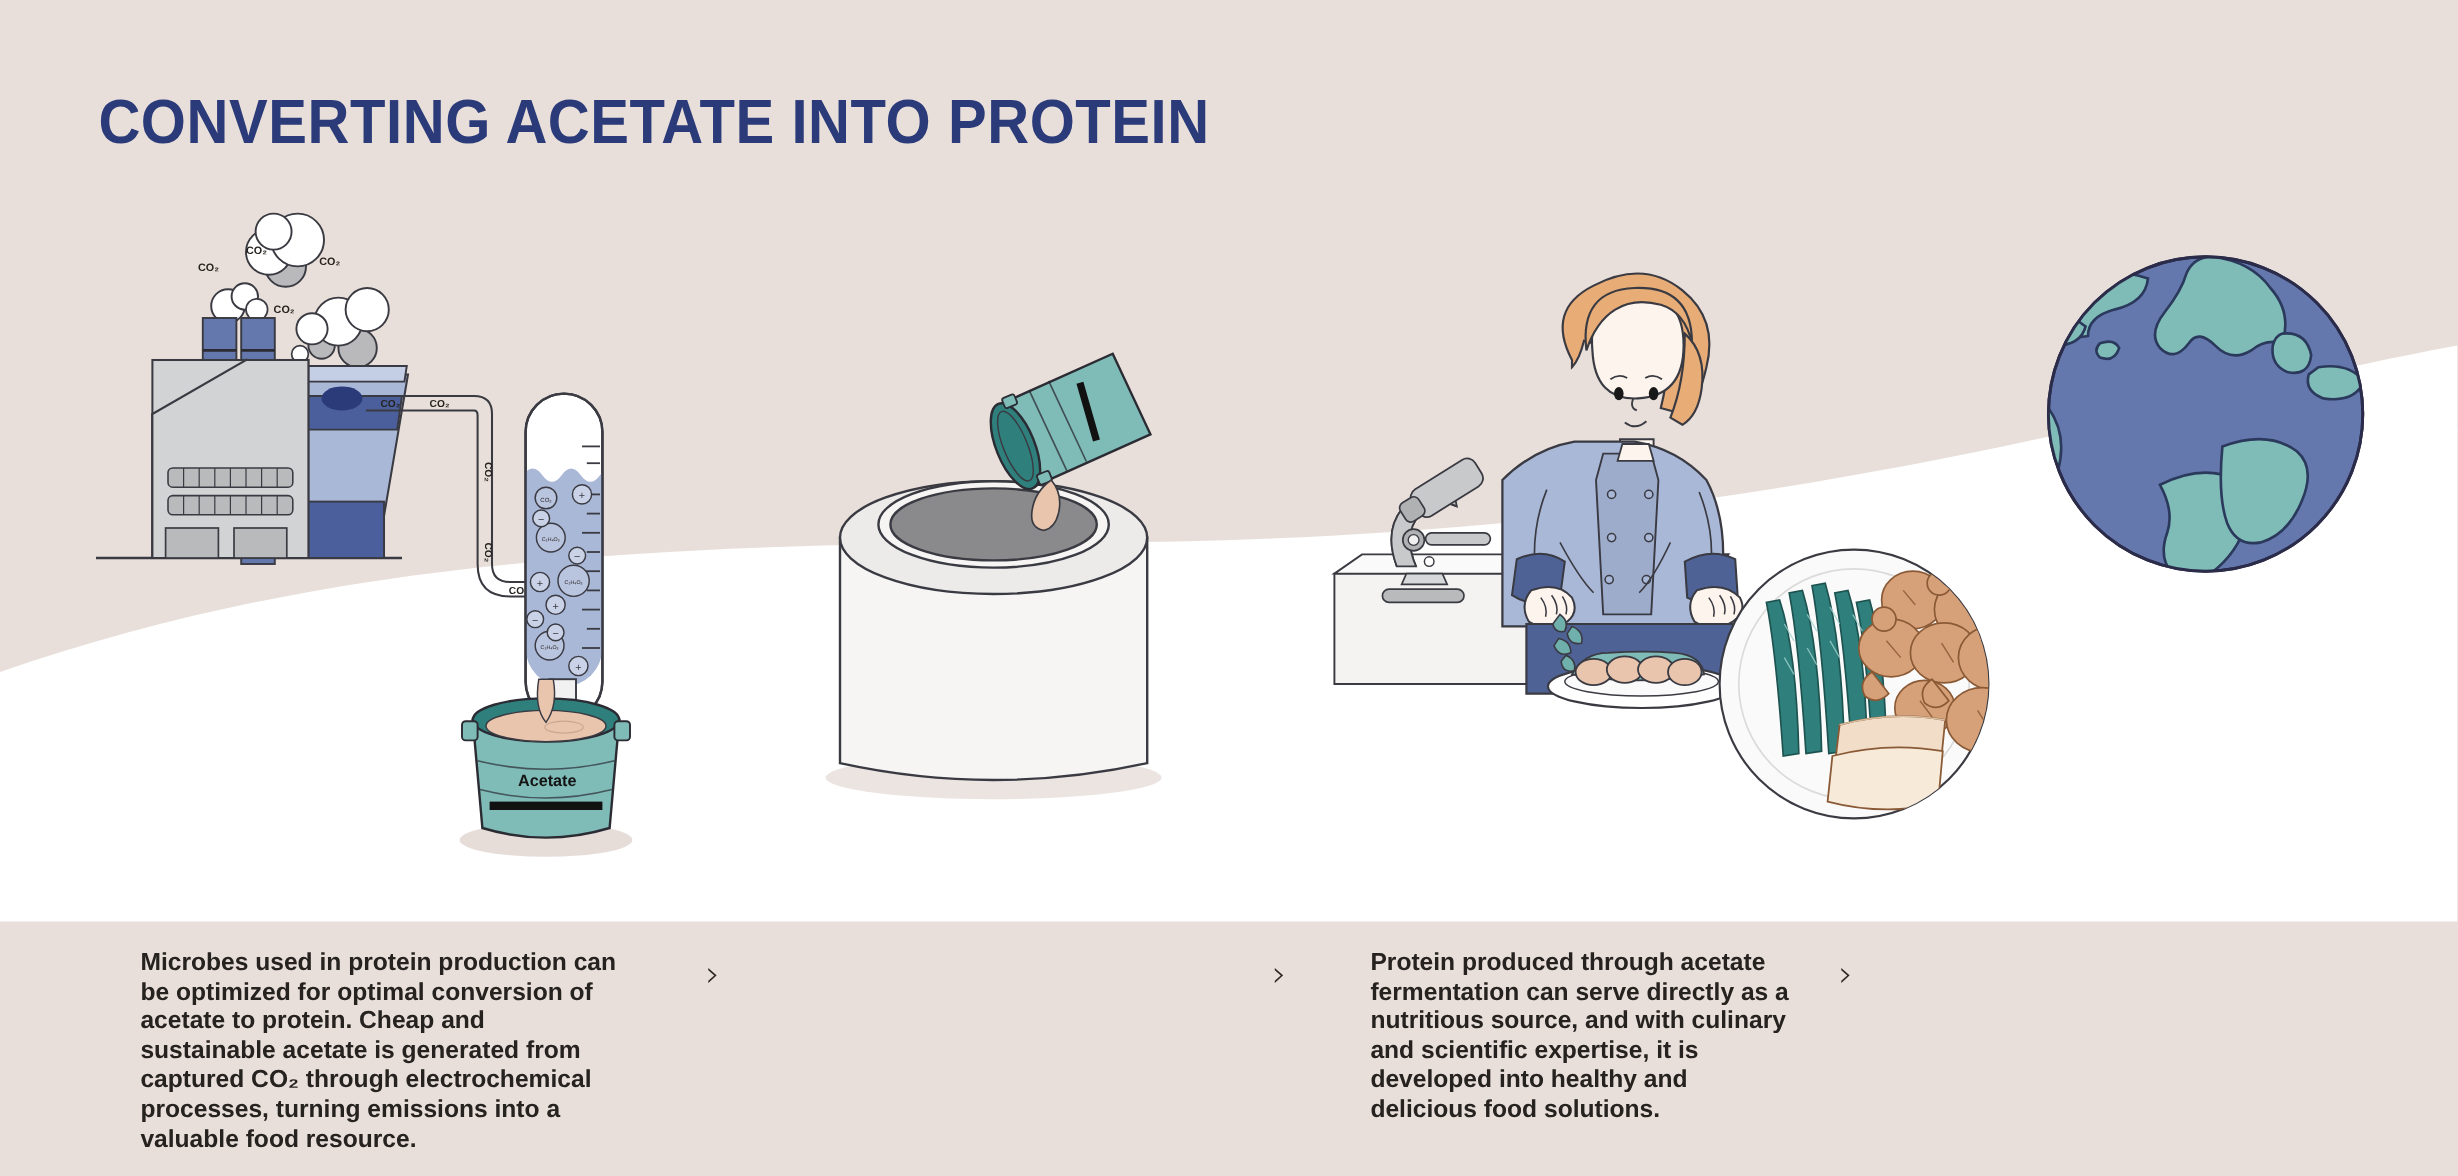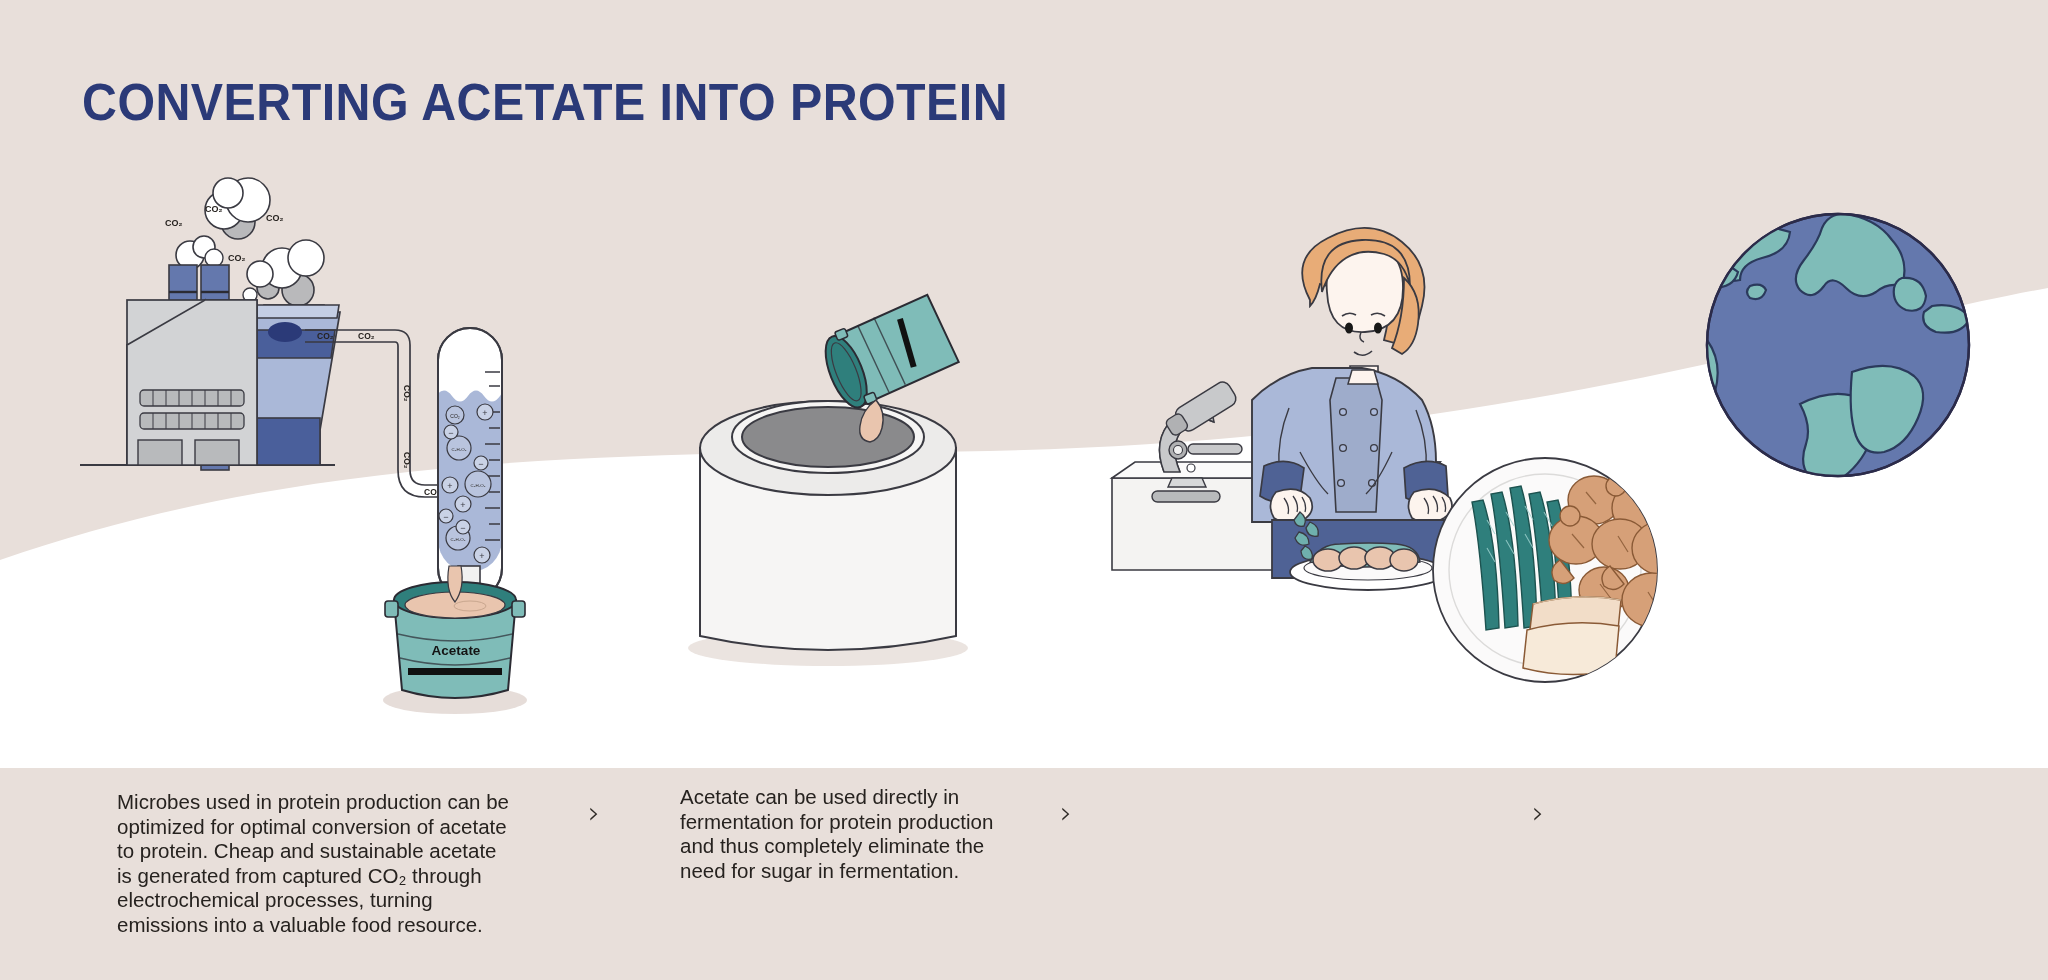--- a/index.html
+++ b/index.html
@@ -21,21 +21,21 @@
     transform:scaleX(0.93);transform-origin:left center;
     white-space:nowrap;
   }
   .scene{position:absolute;left:0;top:0;width:2048px;height:800px;}
   .captions{position:absolute;left:0;top:790px;width:2048px;height:190px;}
   .cap{
     position:absolute;top:0;
     font-size:20.5px;line-height:24.6px;color:#26221f;
     font-family:"Liberation Sans","DejaVu Sans",sans-serif;
   }
-  .cap p{margin:0;}
+  .cap p{margin:0;font-weight:bold;}
   .cap1{left:117px;width:400px;}
   .cap2{left:680px;width:320px;top:-5px;}
   .cap3{left:1142px;width:350px;}
   .cap4{left:1604px;width:360px;}
   .chev{
     position:absolute;top:8px;
     font-size:30px;color:#2e2a26;font-weight:300;
     font-family:"DejaVu Sans",sans-serif;
     line-height:1;
   }
@@ -434,25 +434,25 @@
   </svg>
 
   <div class="captions">
 
     <div class="cap cap1">
       <p>Microbes used in protein production can be optimized for optimal conversion of acetate to protein. Cheap and sustainable acetate is generated from captured CO₂ through electrochemical processes, turning emissions into a valuable food resource.</p>
     </div>
 
     <div class="chev chev1">›</div>
 
-    <div class="cap cap2">
-      <p>Acetate can be used directly in fermentation for protein production and thus completely eliminate the need for sugar in fermentation.</p>
+
+    <div class="chev chev2">›</div>
+
+    <div class="cap cap3">
+      <p>Protein produced through acetate fermentation can serve directly as a nutritious source, and with culinary and scientific expertise, it is developed into healthy and delicious food solutions.</p>
     </div>
 
-    <div class="chev chev2">›</div>
-
-
     <div class="chev chev3">›</div>
 
 
   </div>
 
 </div>
 
 </body></html>

